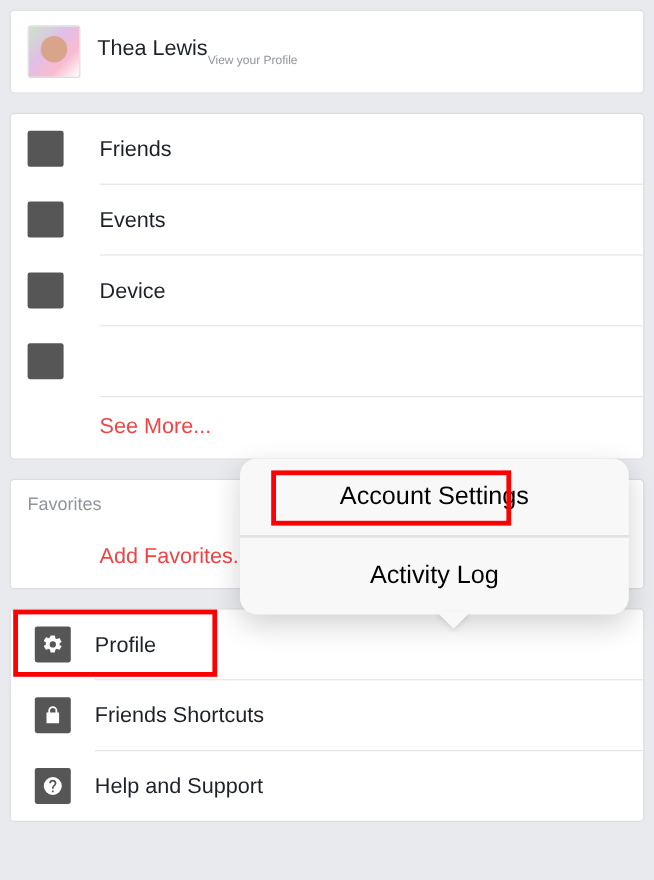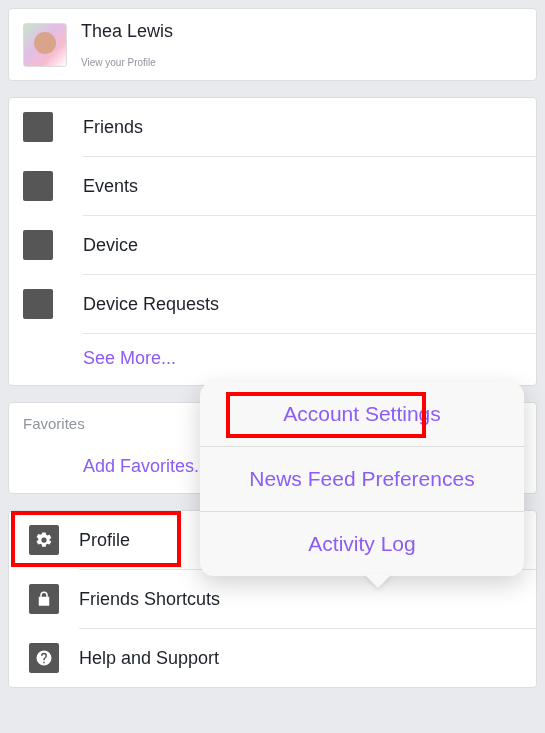--- a/index.html
+++ b/index.html
@@ -36,21 +36,21 @@
       overflow:hidden;
     }
     .avatar::after{
       content:"";
       position:absolute;
       left:10px; top:8px;
       width:22px; height:22px;
       background:#d9a58a;
       border-radius:50%;
     }
-    .profile-text { display: flex; flex-direction: column; }
+    .profile-text { display: flex; }
     .profile-name { font-size: 18px; color: #1d2129; }
     .profile-sub { font-size: 10px; color: #90949c; margin-top:15px;}
     .section-header {
       font-size: 15px;
       color: #90949c;
       padding: 12px 14px 10px;
     }
     .list {  }
     .list-item {
       display: flex;
@@ -72,21 +72,21 @@
       border-radius: 2px;
       margin-right: 30px;
       display:flex;
       align-items:center;
       justify-content:center;
       color:#fff;
       flex-shrink:0;
     }
     .icon-square svg { width:18px; height:18px; fill:#fff; }
     .item-label { font-size: 18px; color:#1d2129; }
-    .link-label { font-size: 18px; color:#8b5cf6; }
+    .link-label { font-size: 18px; color:#ef4444; }
     .link-item { padding-left: 74px; padding-top:14px; padding-bottom:16px; cursor:pointer;}
     .highlight-box {
       position: absolute;
       border: 4px solid #ff0000;
       pointer-events: none;
     }
     .highlight-settings {
       left: 2px; top: 0px; width: 170px; height: 56px;
     }
     .highlight-account {
@@ -100,21 +100,21 @@
       width: 324px;
       background: #f8f8f8;
       border-radius: 14px;
       box-shadow: 0 8px 24px rgba(0,0,0,0.18);
       z-index: 50;
     }
     .popover-item {
       text-align: center;
       padding: 20px 10px;
       font-size: 21px;
-      color: #8b5cf6;
+      color: #000000;
       cursor: pointer;
       position: relative;
     }
     .popover-divider { height:1px; background:#dcdcdc; }
     .popover-tail {
       position:absolute;
       bottom:-12px;
       left:164px;
       width:0;height:0;
       border-left:14px solid transparent;
@@ -151,21 +151,20 @@
       <span class="item-label">Events</span>
     </div>
     <div class="divider"></div>
     <div class="list-item">
       <div class="icon-square"></div>
       <span class="item-label">Device</span>
     </div>
     <div class="divider"></div>
     <div class="list-item">
       <div class="icon-square"></div>
-      <span class="item-label">Device Requests</span>
     </div>
     <div class="divider"></div>
     <div class="link-item">
       <span class="link-label">See More...</span>
     </div>
   </div>
 </div>
 
 <div class="card">
   <div class="section-header">Favorites</div>
@@ -206,21 +205,18 @@
     </div>
   </div>
 </div>
 
 <div class="popover">
   <div class="popover-item">
     <span>Account Settings</span>
     <div class="highlight-box highlight-account"></div>
   </div>
   <div class="popover-divider"></div>
-  <div class="popover-item">
-    <span>News Feed Preferences</span>
-  </div>
   <div class="popover-divider"></div>
   <div class="popover-item">
     <span>Activity Log</span>
   </div>
   <div class="popover-tail"></div>
 </div>
 
 </body></html>

